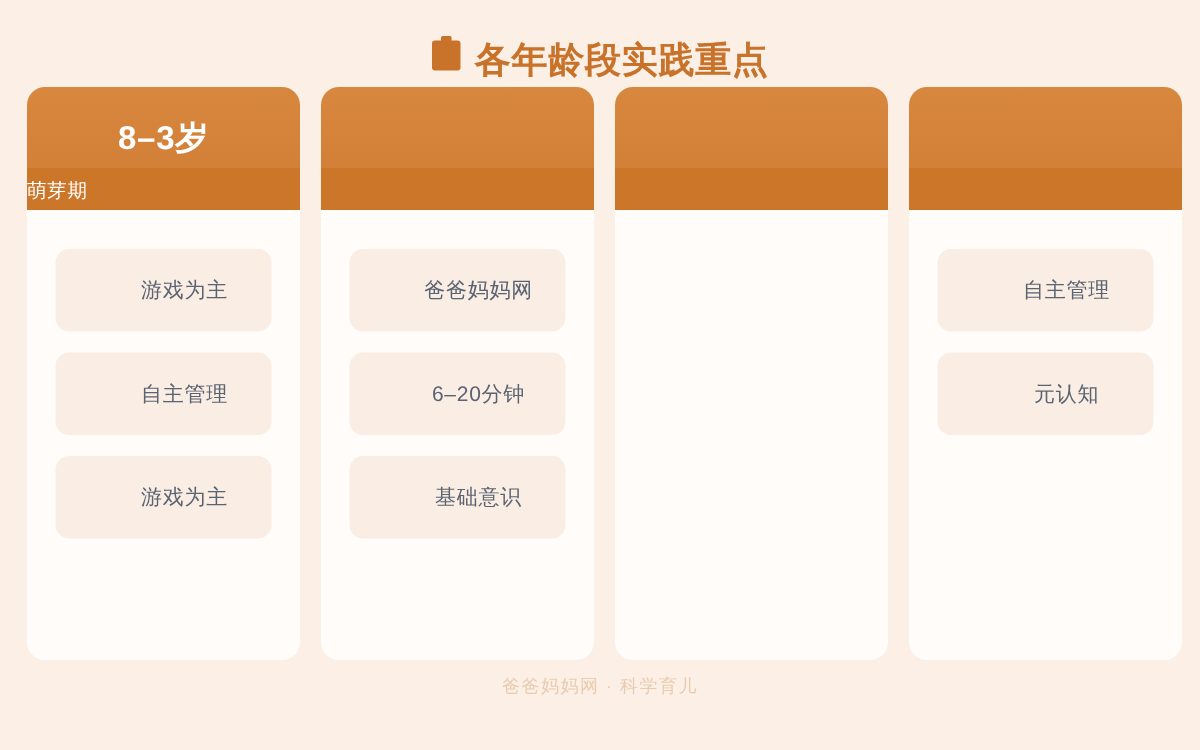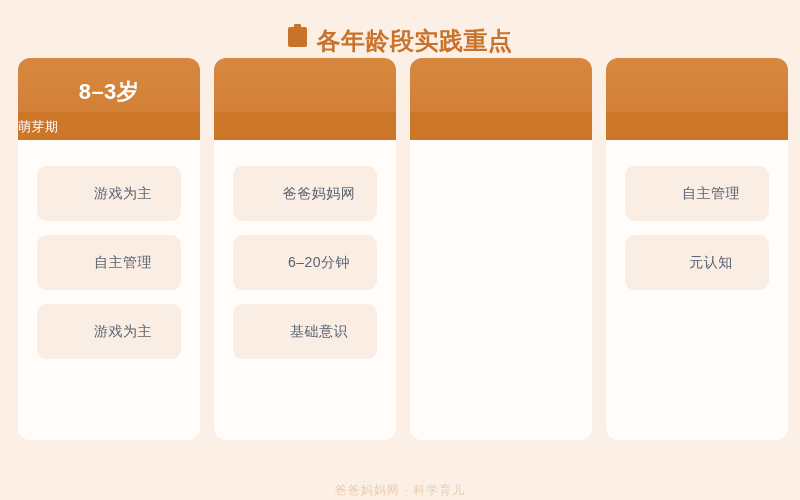--- a/index.html
+++ b/index.html
@@ -145,21 +145,21 @@
     font-size: 14px;
     color: #5A6371;
     letter-spacing: 0.5px;
     padding-left: 28px;
   }
 
   
   #footer {
     position: absolute;
     left: 0;
-    bottom: 1px;
+    bottom: 34px;
     width: 800px;
     text-align: center;
     font-size: 12px;
     color: #E9CCAF;
     letter-spacing: 1px;
   }
 </style>
 </head>
 <body>
 

